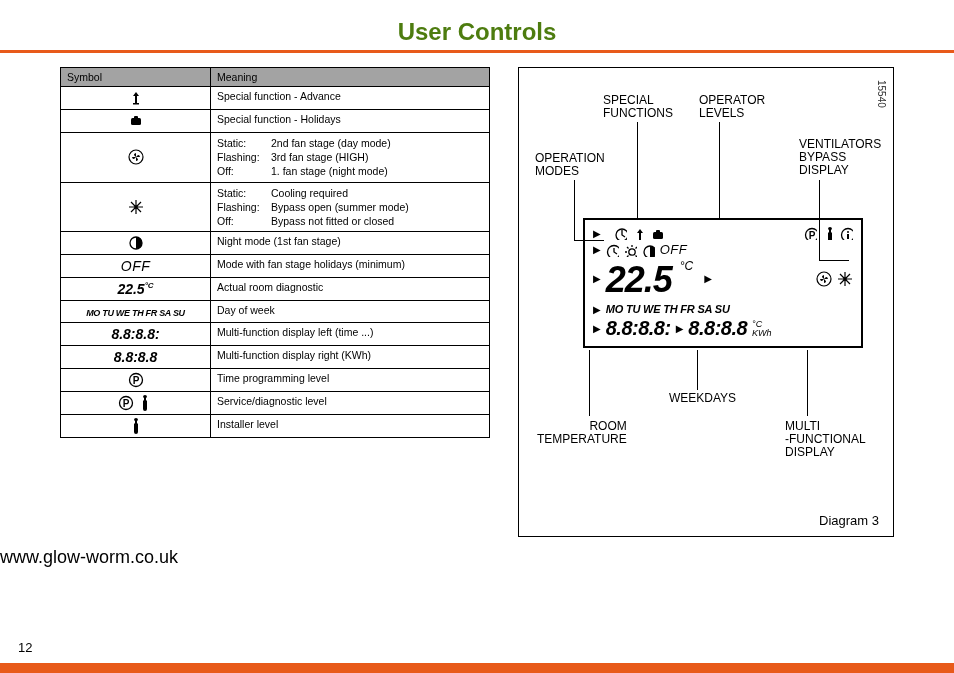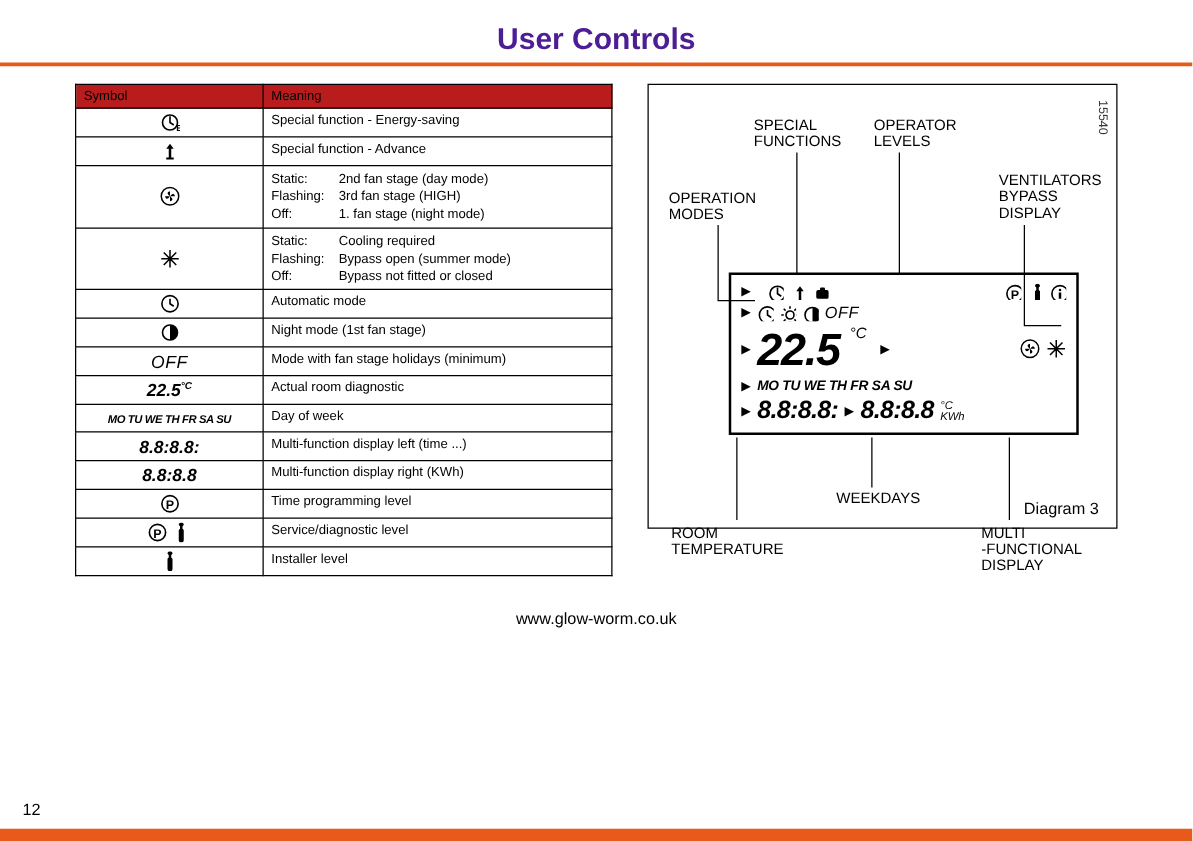--- a/index.html
+++ b/index.html
@@ -14,21 +14,21 @@
   .page {
     width: 100%;
     height: 100%;
     position: relative;
   }
   .title {
     text-align: center;
     font-size: 24px;
     font-weight: bold;
     padding: 18px 0 4px 0;
-    color: #4c1d95;
+    color: #4d7c0f;
     border-radius: 15px;
   }
   .title-underline {
     height: 3px;
     background: #e85a1a;
     margin: 0 0 14px 0;
   }
   .content {
     display: flex;
     padding: 0 60px;
@@ -42,38 +42,38 @@
     width: 100%;
     font-size: 10.5px;
   }
   table.sym th, table.sym td {
     border: 1px solid #000;
     padding: 3px 6px;
     vertical-align: top;
     text-align: left;
   }
   table.sym th {
-    background: #b91c1c;
+    background: #a3a3a3;
     font-weight: normal;
   }
   table.sym td.symcell {
     width: 150px;
     text-align: center;
     vertical-align: middle;
     height: 22px;
   }
   .multi { line-height: 1.35; }
   .kv { display: table-row; margin-left: 16px; }
   .kv > span:first-child { display: table-cell; width: 54px; }
   .kv > span:last-child { display: table-cell; }
 
   .diagram-box {
     border: 1px solid #000;
     position: relative;
-    height: 356px;
+    height: 470px;
     padding: 6px;
     font-size: 12px;
   }
   .diag-id {
     position: absolute;
     right: 6px;
     top: 12px;
     writing-mode: vertical-rl;
     font-size: 10px;
     color: #333;
@@ -135,23 +135,23 @@
   .seg-small-unit { font-size: 9px; font-style: italic; }
 
   
   .sym-off { font-style: italic; font-size: 14px; letter-spacing: 0.5px; }
   .sym-temp { font-style: italic; font-size: 14px; font-weight:600; }
   .sym-days { font-style: italic; font-size: 9px; font-weight:600; letter-spacing:-0.3px; }
   .sym-seg { font-style: italic; font-size: 14px; font-weight:600; }
   svg.icon { width: 16px; height: 16px; vertical-align: middle; }
 
   .footer-url {
-    text-align: center;
-    font-size: 13px;
-    margin-top: 26px;
+    text-align: left;
+    font-size: 18px;
+    margin-top: 10px;
   }
   .page-num {
     position: absolute;
     left: 18px;
     bottom: 18px;
     font-size: 13px;
   }
   .bottom-bar {
     position: absolute;
     bottom: 0;
@@ -230,34 +230,34 @@
   <div class="content">
 
     <div class="left-col">
       <table class="sym">
         <tbody>
             <tr>
           <th>Symbol</th>
           <th>Meaning</th>
         </tr>
 
-        <tr>
-              <td class="symcell"><span><svg class="icon">
-                    <use href="#i-energy"></use>
-                  </svg></span></td>
-            <td>Special function - Energy-saving</td>
-            </tr>
 
         <tr>
               <td class="symcell"><span><svg class="icon">
                     <use href="#i-advance"></use>
                   </svg></span></td>
             <td>Special function - Advance</td>
             </tr>
 
+        <tr>
+              <td class="symcell"><span><svg class="icon">
+                    <use href="#i-holiday"></use>
+                  </svg></span></td>
+            <td>Special function - Holidays</td>
+            </tr>
 
         <tr>
               <td class="symcell"><span><svg class="icon">
                     <use href="#i-fan"></use>
                   </svg></span></td>
             <td class="multi">
               <div class="kv">
                   <span>Static:</span>
                   <span>2nd fan stage (day mode)</span>
                 </div>
@@ -285,26 +285,20 @@
                   <span>Flashing:</span>
                   <span>Bypass open (summer mode)</span>
                 </div>
               <div class="kv">
                   <span>Off:</span>
                   <span>Bypass not fitted or closed</span>
                 </div>
             </td>
             </tr>
 
-        <tr>
-              <td class="symcell"><span><svg class="icon">
-                    <use href="#i-clock"></use>
-                  </svg></span></td>
-            <td>Automatic mode</td>
-            </tr>
 
 
         <tr>
               <td class="symcell"><span><svg class="icon">
                     <use href="#i-moon"></use>
                   </svg></span></td>
             <td>Night mode (1st fan stage)</td>
             </tr>
 
         <tr>
@@ -361,21 +355,21 @@
     </div>
 
     <div class="right-col">
       <div class="diagram-box">
         <div class="diag-id">15540</div>
 
         <div class="label" style="left:84px; top:26px;">SPECIAL<br>FUNCTIONS</div>
         <div class="label" style="left:180px; top:26px;">OPERATOR<br>LEVELS</div>
         <div class="label" style="left:16px; top:84px;">OPERATION<br>MODES</div>
         <div class="label" style="left:280px; top:70px;">VENTILATORS<br>BYPASS<br>DISPLAY</div>
-        <div class="label" style="left:18px; top:352px;">ROOM<br>TEMPERATURE</div>
+        <div class="label" style="left:18px; top:352px;text-align:right;">ROOM<br>TEMPERATURE</div>
         <div class="label" style="left:150px; top:324px;">WEEKDAYS</div>
         <div class="label" style="left:266px; top:352px;">MULTI<br>-FUNCTIONAL<br>DISPLAY</div>
 
         <div class="arrow-line" style="left:118px; top:54px; width:1px; height:98px;"></div>
         <div class="arrow-line" style="left:200px; top:54px; width:1px; height:98px;"></div>
         <div class="arrow-line" style="left:55px;  top:112px; width:1px; height:60px;"></div>
         <div class="arrow-line" style="left:55px;  top:172px; width:30px; height:1px;"></div>
         <div class="arrow-line" style="left:300px; top:112px; width:1px; height:80px;"></div>
         <div class="arrow-line" style="left:300px; top:192px; width:30px; height:1px;"></div>
         <div class="arrow-line" style="left:70px;  top:282px; width:1px; height:66px;"></div>

